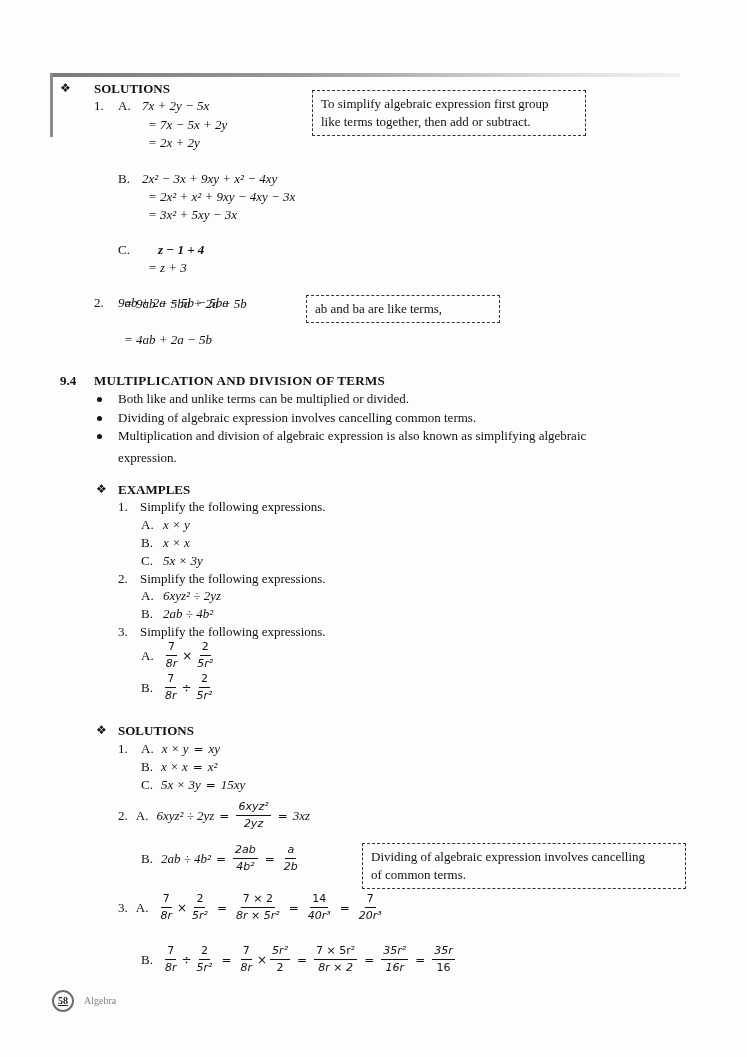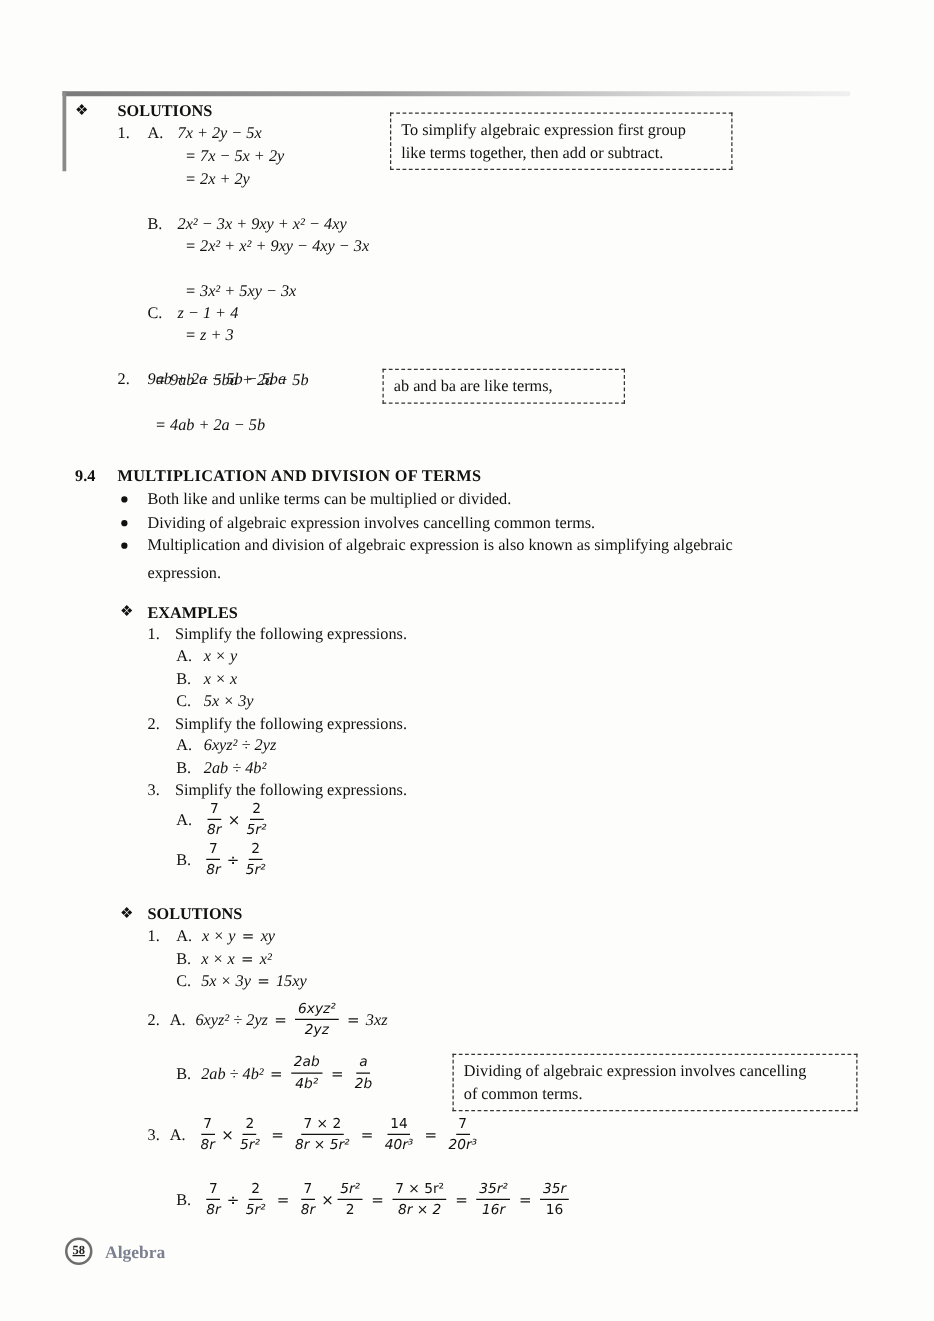--- a/index.html
+++ b/index.html
@@ -37,21 +37,21 @@
   .frac .den { padding: 1px 2px 0 2px; }
   .op { font-family: "DejaVu Sans", sans-serif; font-size: 12px; margin: 0 5px; vertical-align: middle; }
   .row { position: absolute; white-space: nowrap; display: flex; align-items: center; }
   .bullet { position: absolute; width: 5px; height: 5px; background: #111; border-radius: 50%; }
   .diamond { font-family: "DejaVu Sans", sans-serif; font-size: 12px; }
   .pagenum {
     position: absolute; left: 52px; top: 990px; width: 18px; height: 18px;
     border: 2.5px solid #6e6e6e; border-radius: 50%;
     font-size: 10px; font-weight: bold; text-align: center; line-height: 18px; color: #222; text-decoration: underline;
   }
-  .footer-title { position: absolute; left: 84px; top: 995px; font-size: 14px; color: #7a8090; font-weight: bold; }
+  .footer-title { position: absolute; left: 84px; top: 995px; font-size: 10px; color: #7a8090; font-weight: normal; }
 </style>
 </head>
 <body>
 
 <div class="topbar"></div>
 <div class="leftbar"></div>
 
 <span class="abs diamond" style="left:60px;top:81px;">❖</span>
 <span class="abs bold" style="left:94px;top:81px;">SOLUTIONS</span>
 
@@ -62,24 +62,24 @@
 <span class="abs it" style="left:148px;top:135px;">= 2x + 2y</span>
 
 <div class="note" style="left:312px;top:90px;width:256px;">
   <div>To simplify algebraic expression first group</div>
   <div>like terms together, then add or subtract.</div>
 </div>
 
 <span class="abs" style="left:118px;top:171px;">B.</span>
 <span class="abs it" style="left:142px;top:171px;">2x² − 3x + 9xy + x² − 4xy</span>
 <span class="abs it" style="left:148px;top:189px;">= 2x² + x² + 9xy − 4xy − 3x</span>
-<span class="abs it" style="left:148px;top:207px;margin-top:18px;">= 3x² + 5xy − 3x</span>
+<span class="abs it" style="left:148px;top:207px;">= 3x² + 5xy − 3x</span>
 
 <span class="abs" style="left:118px;top:242px;">C.</span>
-<span class="abs it" style="left:142px;top:242px;">z − 1 + 4</span>
+<span class="abs it" style="left:158px;top:242px;font-weight:bold;">z − 1 + 4</span>
 <span class="abs it" style="left:148px;top:260px;">= z + 3</span>
 
 <span class="abs" style="left:94px;top:295px;">2.</span>
 <span class="abs it" style="left:118px;top:295px;">9ab + 2a − 5b − 5ba</span>
 <span class="abs it" style="left:124px;top:296px;">= 9ab − 5ba + 2a − 5b</span>
 <span class="abs it" style="left:124px;top:332px;">= 4ab + 2a − 5b</span>
 
 <div class="note" style="left:306px;top:295px;width:176px;">
   <div>ab and ba are like terms,</div>
 </div>

